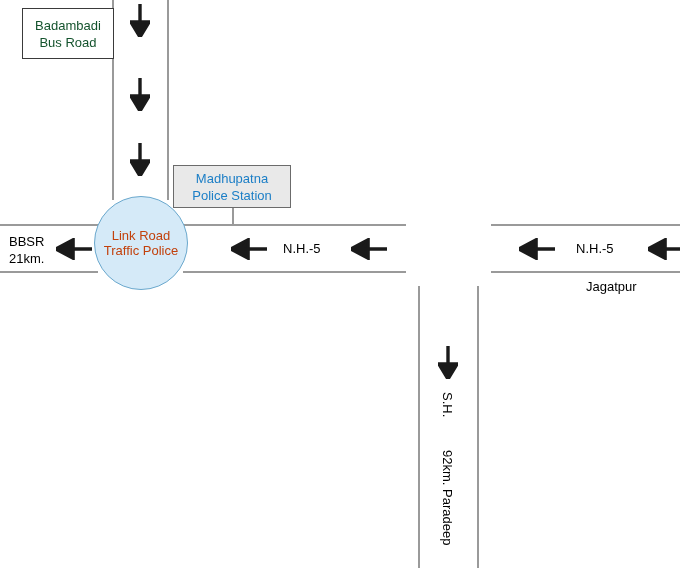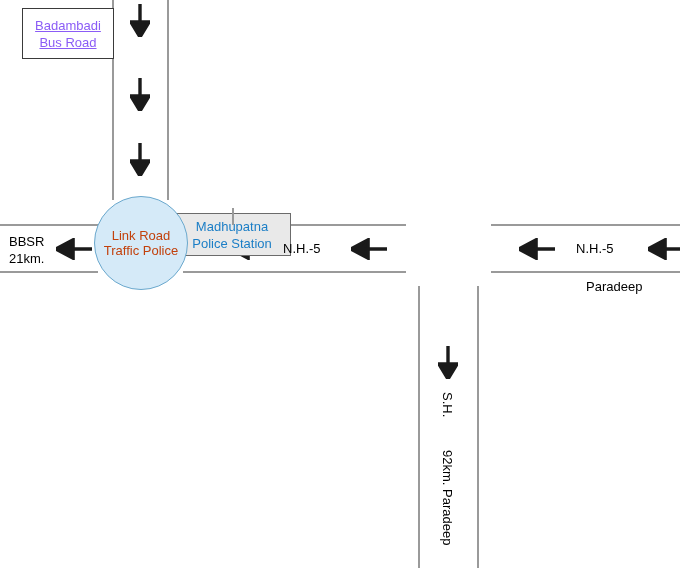--- a/index.html
+++ b/index.html
@@ -53,22 +53,21 @@
     align-items: center;
     justify-content: center;
     text-align: center;
     font-size: 13px;
     line-height: 17px;
     white-space: nowrap;
   }
   .poi-box.plain {
     background: #ffffff;
     border: 1px solid #3a3a3a;
-    color: #8b5cf6;
-    text-decoration: underline;
+    color: #14532d;
   }
   .poi-box.shaded {
     background: #e9e9e9;
     border: 1px solid #6b6b6b;
     color: #1b7ec6;
   }
   .connector {
     position: absolute;
     width: 2px;
     background: #9a9a9a;
@@ -159,40 +158,40 @@
     <svg width="20" height="33" viewBox="0 0 20 33" aria-hidden="true">
       <path d="M10 0 L10 21 M10 33 L1 18 L19 18 Z" fill="#1a1a1a" stroke="#1a1a1a" stroke-width="3.4" stroke-linejoin="miter"></path>
     </svg>
   </div>
 
   <div class="poi-box plain" style="left:22px; top:8px; width:92px; height:51px;">
     <span>Badambadi</span>
     <span>Bus Road</span>
   </div>
 
-  <div class="poi-box shaded" style="left:173px; top:165px; width:118px; height:43px;margin-top:48px;">
+  <div class="poi-box shaded" style="left:173px; top:165px; width:118px; height:43px;">
     <span>Madhupatna</span>
     <span>Police Station</span>
   </div>
   <div class="connector" style="left:232px; top:208px; height:17px;"></div>
 
   <div class="junction" style="left:94px; top:196px; width:94px; height:94px;">
     <span>Link Road</span>
     <span>Traffic Police</span>
   </div>
 
 
   <div class="map-text two-line" style="left:9px; top:233px; text-align:left;">
     <div>BBSR</div>
     <div>21km.</div>
   </div>
 
   <div class="map-text" style="left:283px; top:241px;">N.H.-5</div>
 
   <div class="map-text" style="left:576px; top:241px;">N.H.-5</div>
 
-  <div class="map-text" style="left:586px; top:279px;">Paradeep</div>
+  <div class="map-text" style="left:586px; top:279px;">Jagatpur</div>
 
   <div class="map-text rot" style="left:455px; top:392px;">S.H.</div>
 
   <div class="map-text rot" style="left:455px; top:450px;">92km.  Paradeep</div>
 
 </div>
 
 </body></html>

